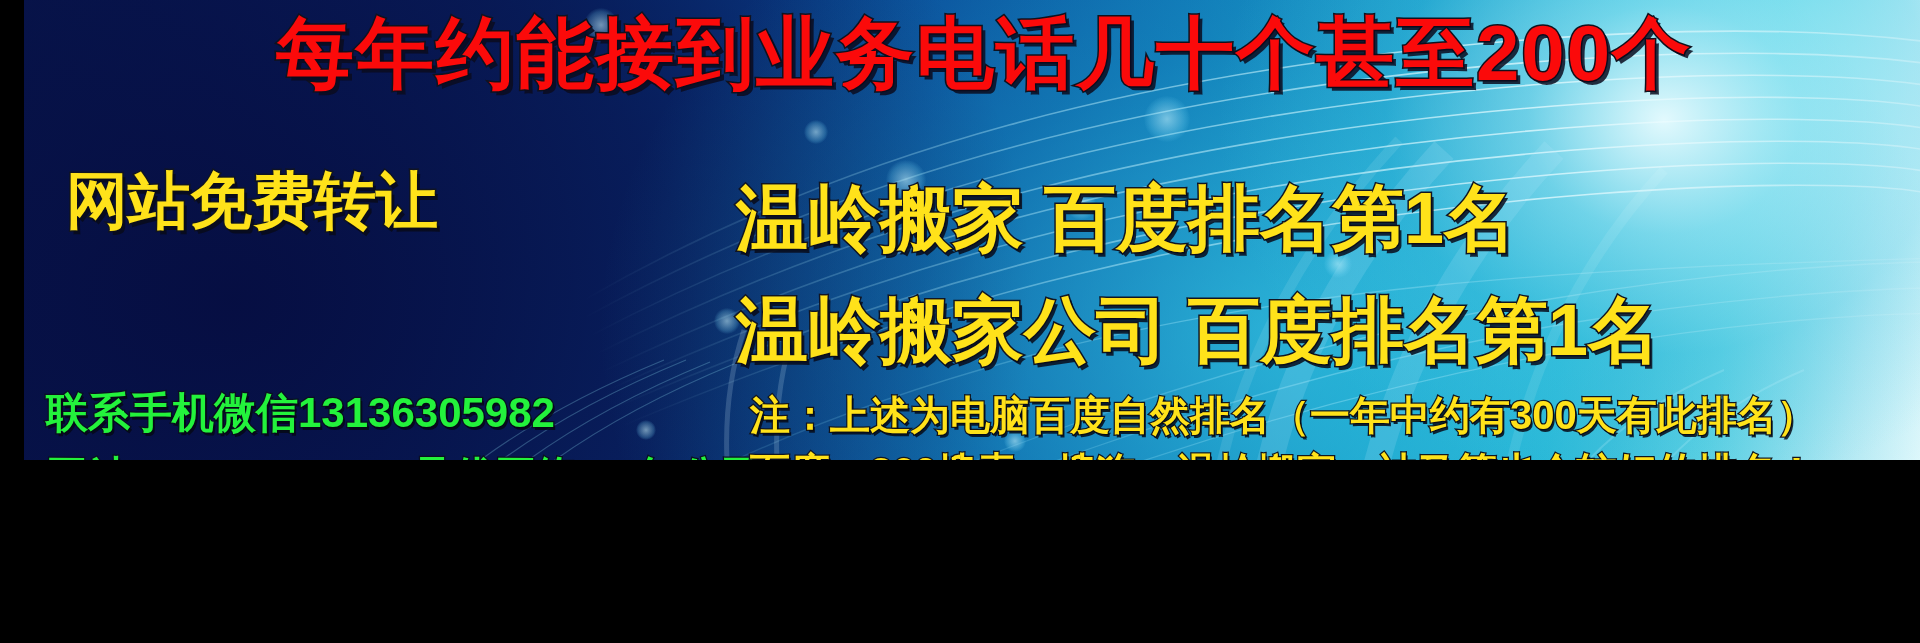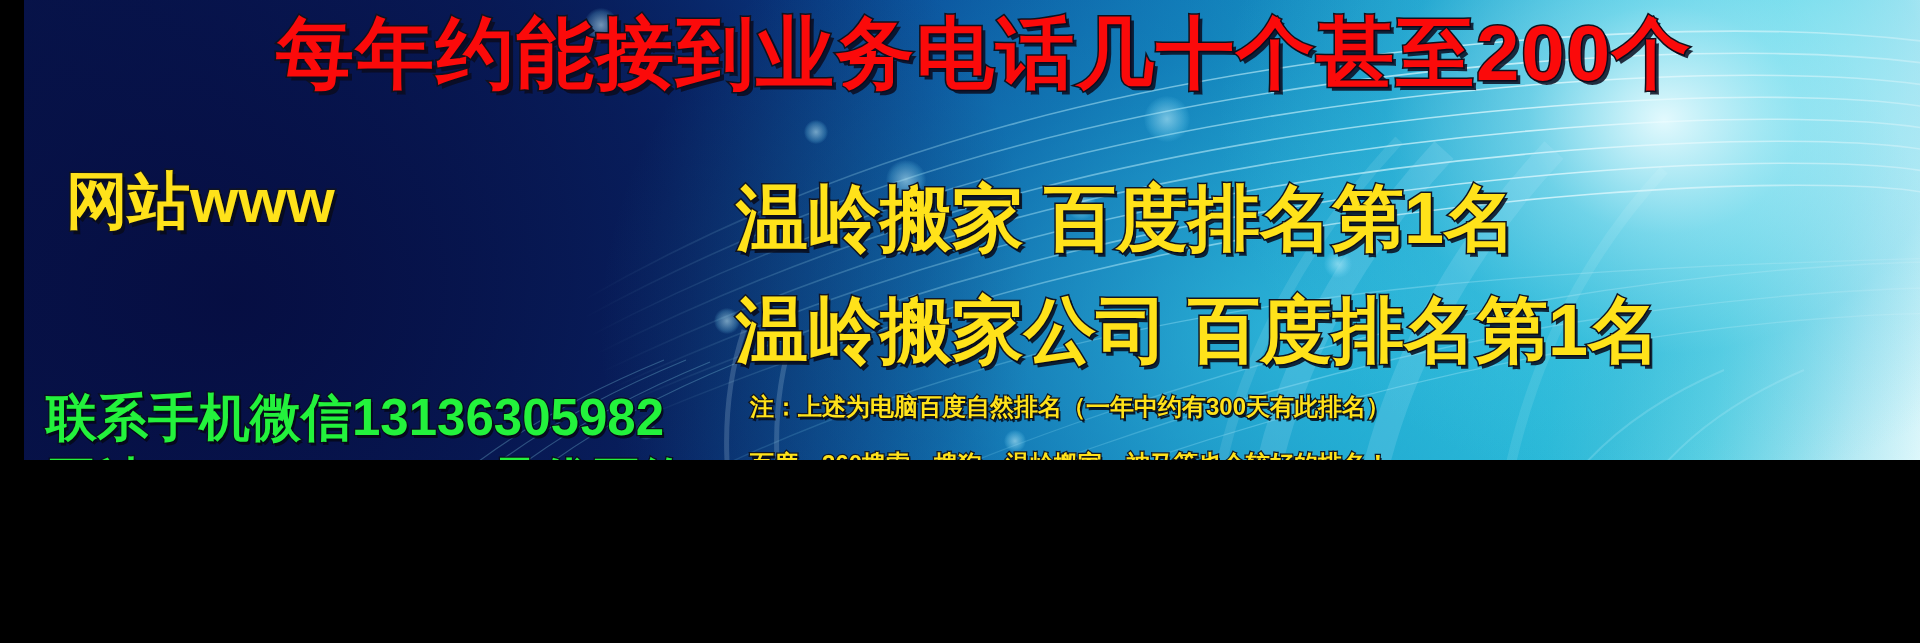--- a/index.html
+++ b/index.html
@@ -76,28 +76,28 @@
     text-shadow: 3px 4px 0 rgba(8,10,26,0.85);
   }
   .yellow-big2 {
     font-size: 72px;
     color: #ffe21a;
     -webkit-text-stroke: 3px #111522;
     paint-order: stroke fill;
     text-shadow: 3px 4px 0 rgba(8,10,26,0.85);
   }
   .green-line {
-    font-size: 51px;
+    font-size: 42px;
     color: #23f23c;
     -webkit-text-stroke: 2.5px #0a1020;
     paint-order: stroke fill;
     text-shadow: 2px 3px 0 rgba(5,8,20,0.8);
   }
   .note-line {
-    font-size: 24px;
+    font-size: 40px;
     color: #ffe21a;
     -webkit-text-stroke: 2.5px #12161f;
     paint-order: stroke fill;
     text-shadow: 2px 3px 0 rgba(6,10,24,0.85);
     letter-spacing: 0px;
   }
 
   
   #t-headline { top: 14px; }
   #t-left1 { left: 42px;  top: 170px; }
@@ -196,21 +196,21 @@
   <div class="bokeh" style="left:1042px;top:190px;width:30px;height:30px;"></div>
   <div class="bokeh" style="left:690px;top:308px;width:26px;height:26px;"></div>
   <div class="bokeh" style="left:612px;top:420px;width:20px;height:20px;"></div>
   <div class="bokeh" style="left:1120px;top:96px;width:46px;height:46px;"></div>
   <div class="bokeh" style="left:1300px;top:250px;width:28px;height:28px;"></div>
   <div class="bokeh" style="left:980px;top:430px;width:22px;height:22px;"></div>
   <div class="bokeh" style="left:1180px;top:500px;width:18px;height:18px;"></div>
 
   <div id="t-headline" class="txt headline">每年约能接到业务电话几十个甚至200个</div>
 
-  <div id="t-left1" class="txt yellow-big">网站www</div>
+  <div id="t-left1" class="txt yellow-big">网站免费转让</div>
 
   <div id="t-right1" class="txt yellow-big2">温岭搬家   百度排名第1名</div>
   <div id="t-right2" class="txt yellow-big2">温岭搬家公司   百度排名第1名</div>
 
   <div id="t-contact" class="txt green-line">联系手机微信13136305982</div>
   <div id="t-site" class="txt green-line">网站www.c36.cn（品优网络 17年公司）</div>
 
   <div id="t-note1" class="txt note-line">注：上述为电脑百度自然排名（一年中约有300天有此排名）</div>
   <div id="t-note2" class="txt note-line">百度、360搜索、搜狗、温岭搬家、神马等也会较好的排名！</div>
 

